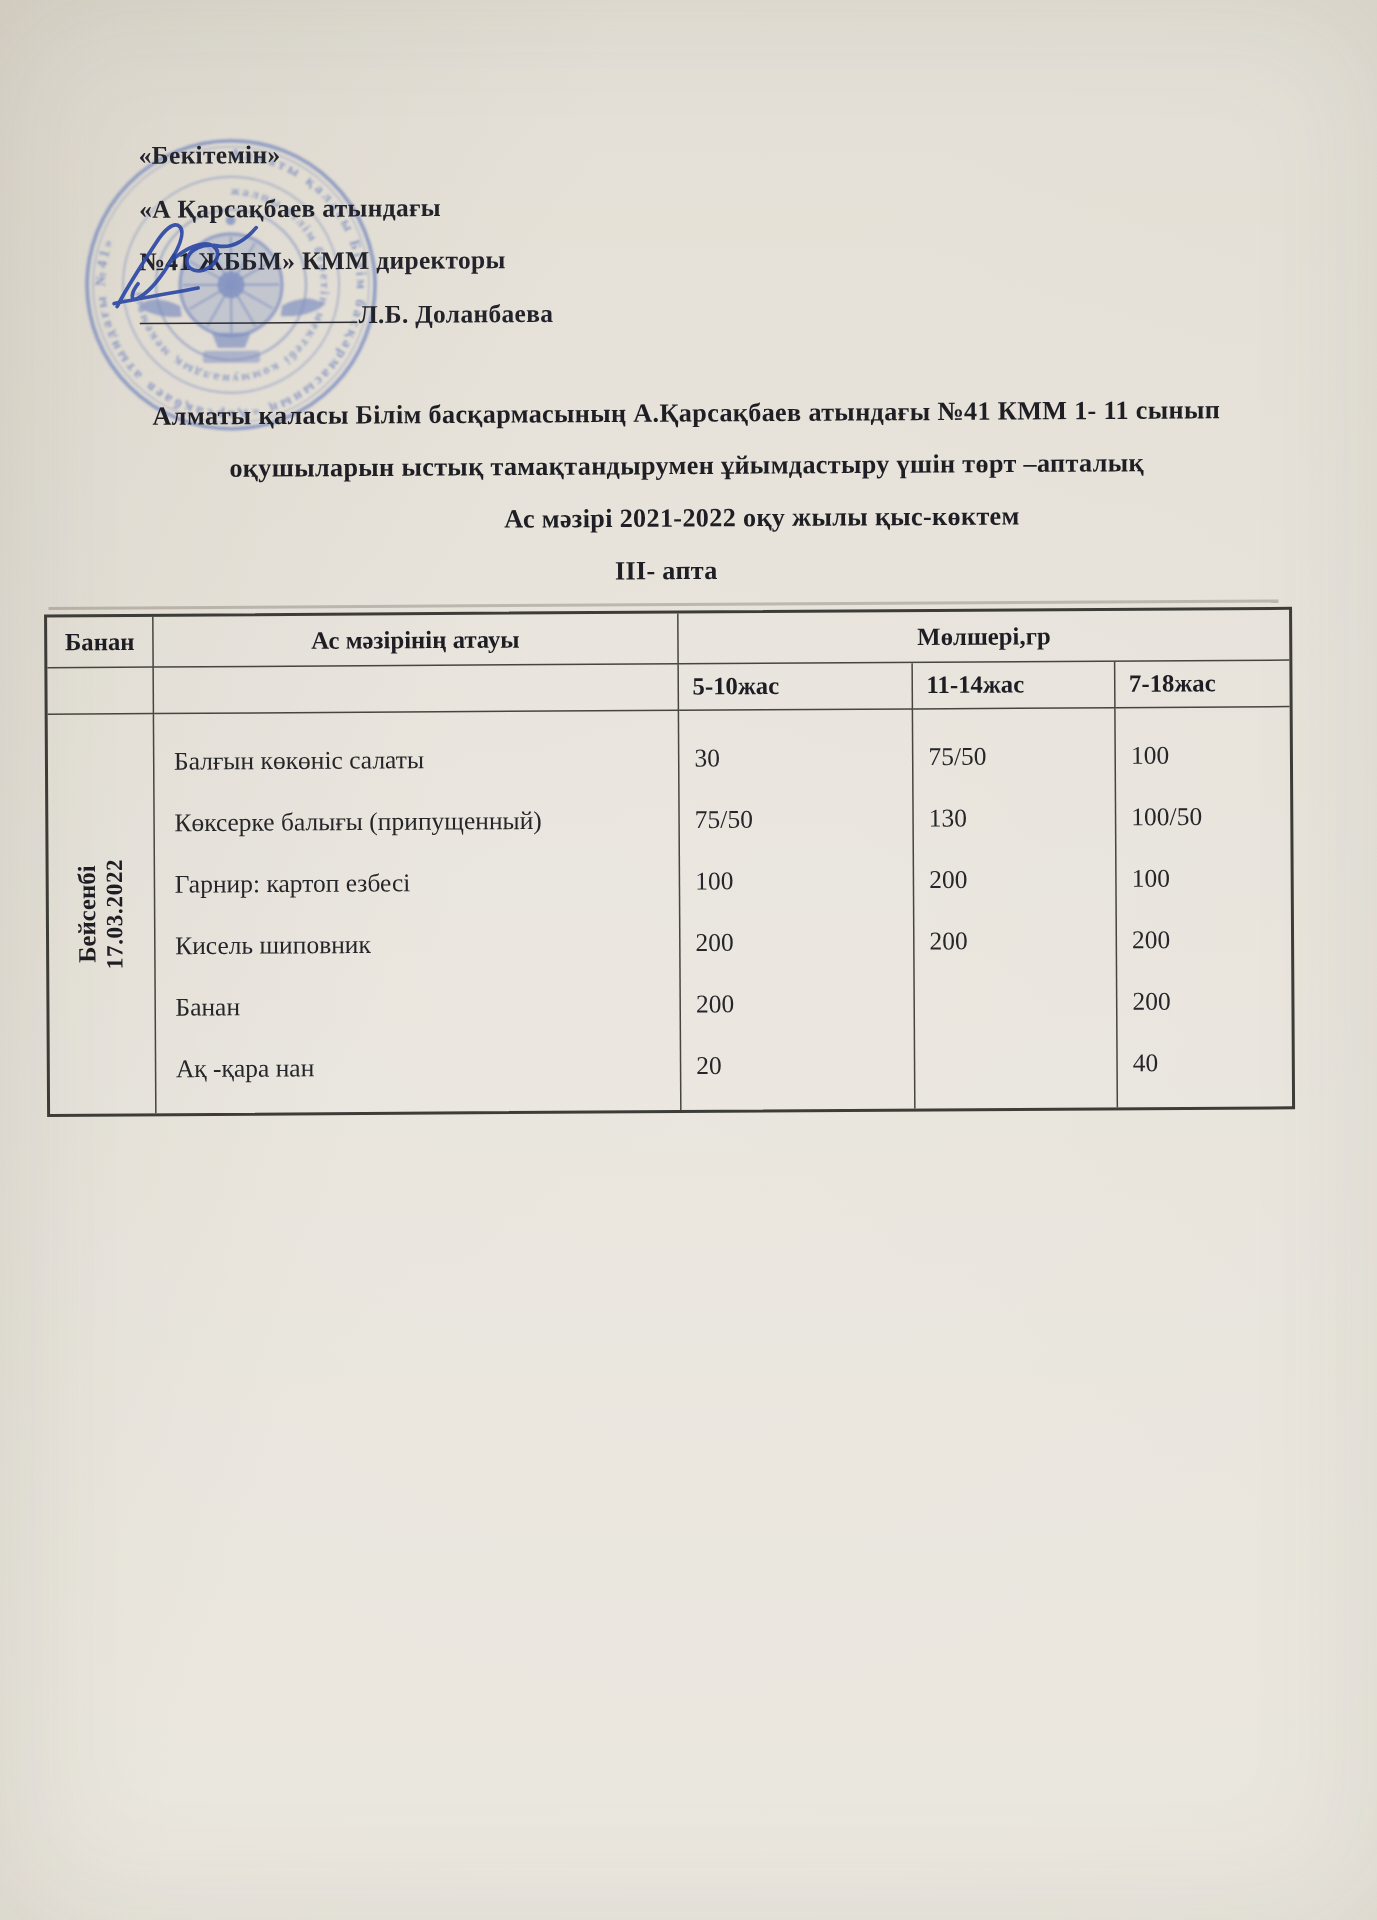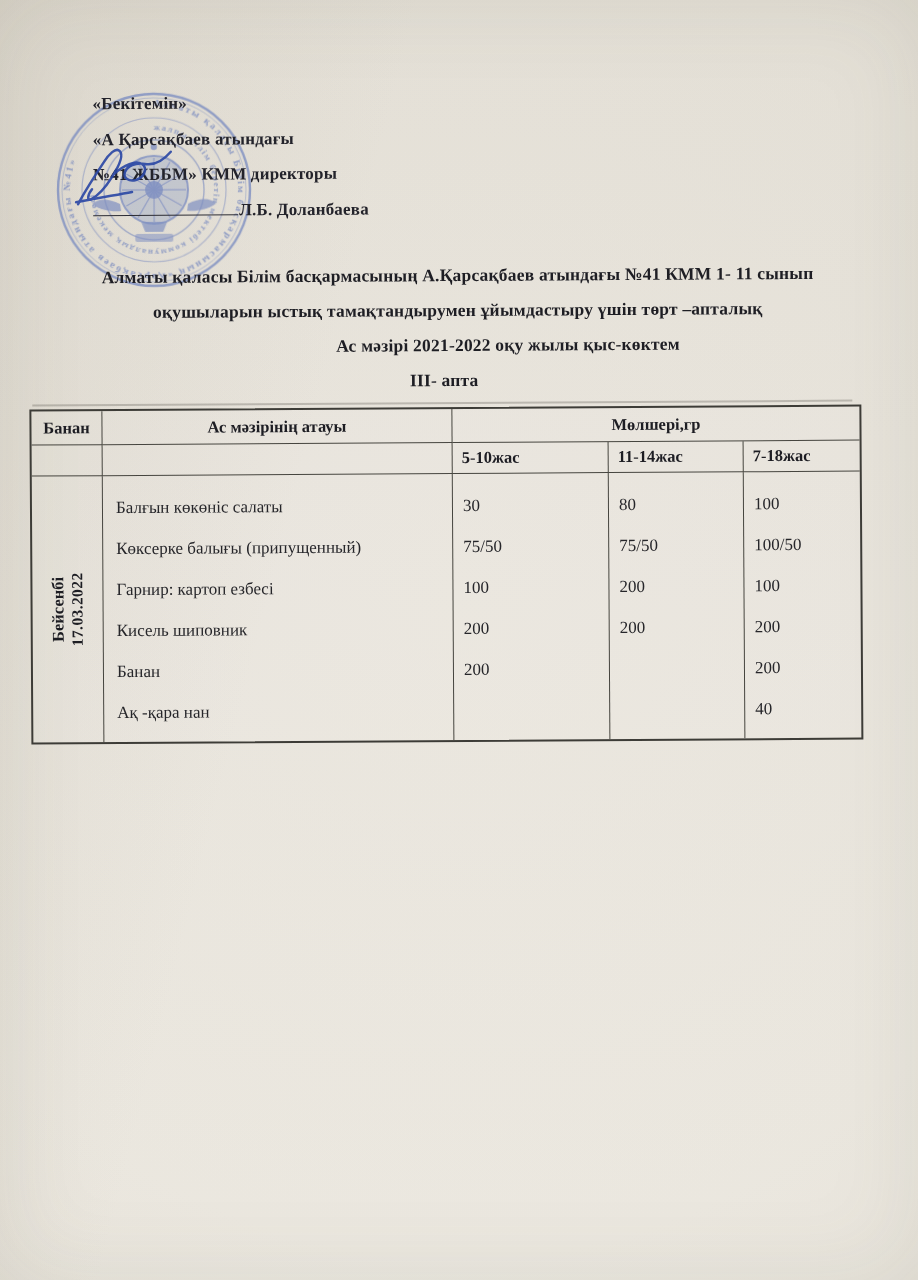--- a/index.html
+++ b/index.html
@@ -178,24 +178,25 @@
         <div>Кисель шиповник</div>
         <div>Банан</div>
         <div>Ақ -қара  нан</div>
       </div>
       <div class="cell lastrow lines numlines">
         <div>30</div>
         <div>75/50</div>
         <div>100</div>
         <div>200</div>
         <div>200</div>
+        <div>20</div>
       </div>
       <div class="cell lastrow lines numlines">
-        <div>80</div>
         <div>75/50</div>
+        <div>130</div>
         <div>200</div>
         <div>200</div>
       </div>
       <div class="cell lastrow lastcol lines numlines">
         <div>100</div>
         <div>100/50</div>
         <div>100</div>
         <div>200</div>
         <div>200</div>
         <div>40</div>

